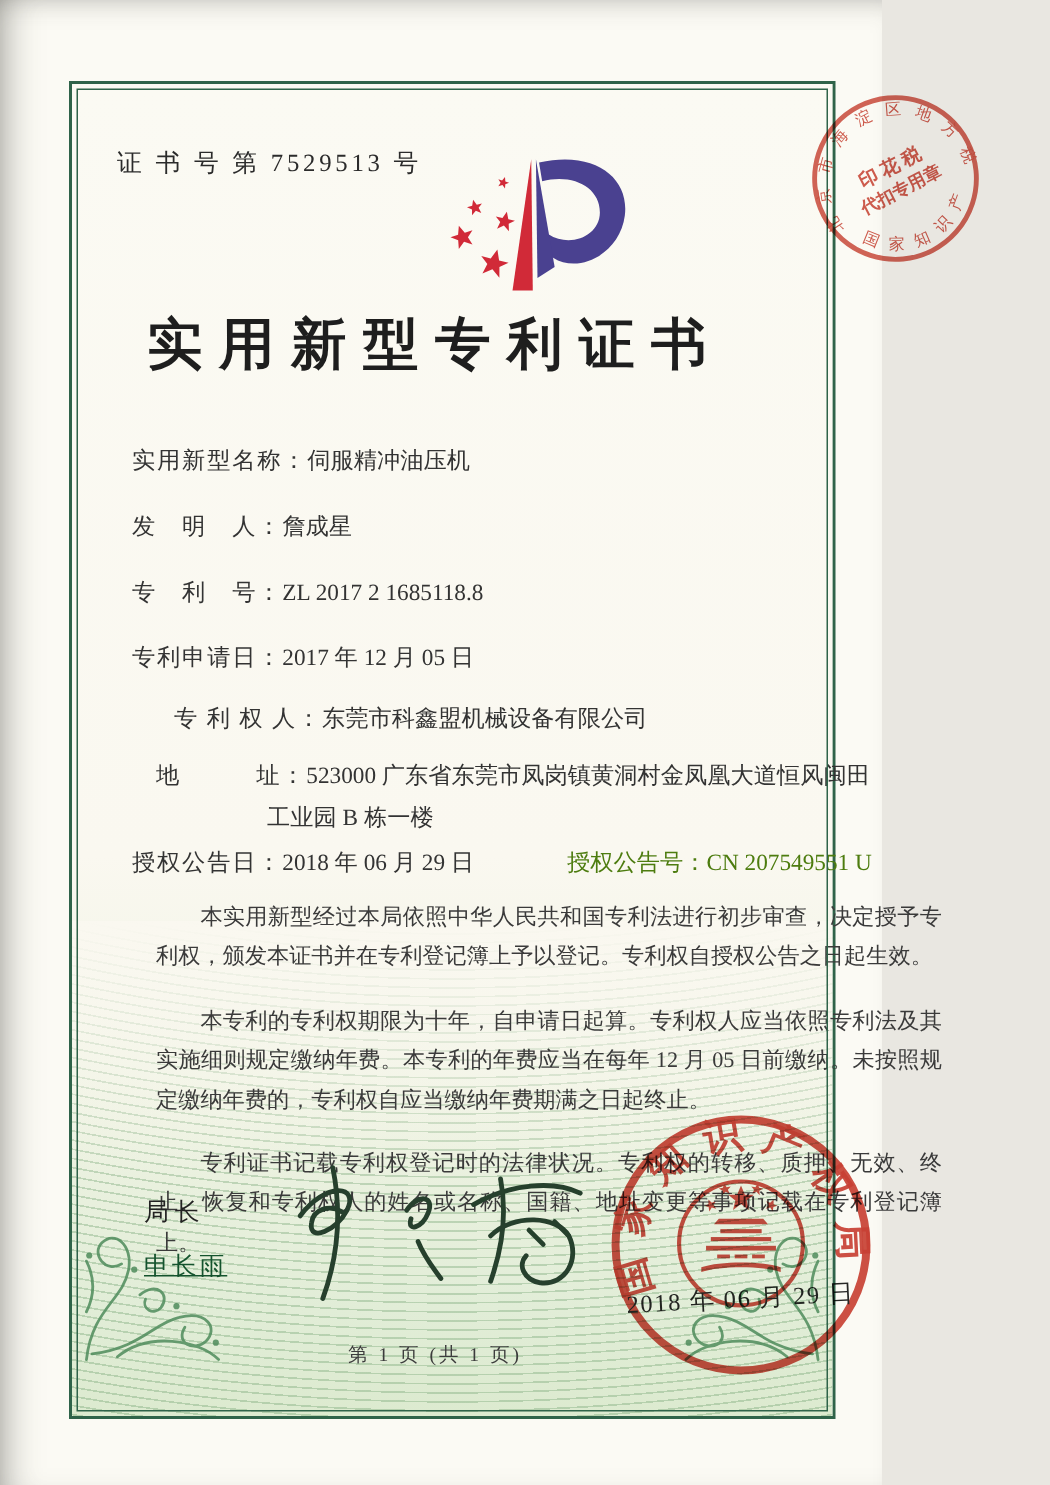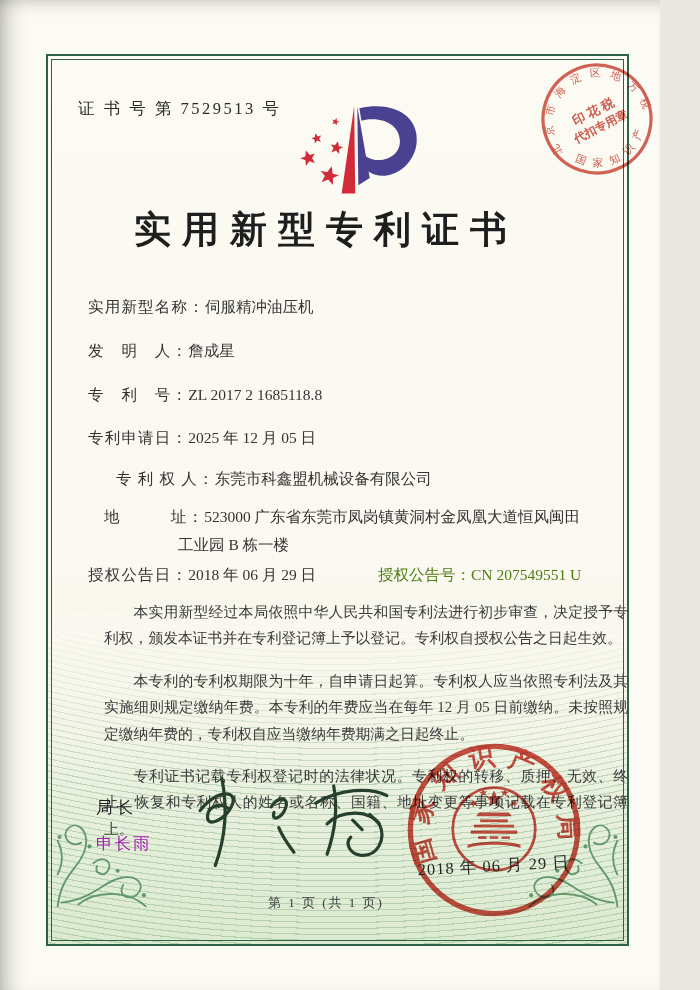--- a/index.html
+++ b/index.html
@@ -2,21 +2,21 @@
 <html><head>
 <meta charset="utf-8">
 <style>
   html,body{margin:0;padding:0;}
   body{
     width:700px;height:990px;overflow:hidden;
     background:#e9e7e1;
     font-family:"Liberation Serif","DejaVu Serif",serif;
   }
   .page{
-    position:relative;width:660px;height:990px;
+    position:relative;width:588px;height:990px;
     background:#fbfaf4;
     box-shadow:inset 20px 0 26px -20px rgba(60,60,55,.55), inset 0 14px 20px -16px rgba(60,60,55,.35);
   }
   
   .frame{
     position:absolute;left:46px;top:54px;right:31px;bottom:44px;
     border:2.5px solid #2f6349;
     overflow:hidden;
   }
   .frame::before{
@@ -50,21 +50,21 @@
   .row-filing{top:428px;} .row-patentee{top:469px;margin-left:28px;}  .row-addr{top:507px;margin-left:16px;}
   .addr-line2{position:absolute;left:178px;top:535px;font-size:15.5px;color:#333;z-index:3;}
   .row-grantdate{top:565px;}
   .row-grantno{position:absolute;left:378px;top:565px;font-size:15.5px;color:#4d7c0f;z-index:3;white-space:nowrap;}
   .paras{
     position:absolute;left:88px;top:583px;width:556px;z-index:3;
     font-size:14.8px;line-height:26.4px;color:#3a3a3a;text-align:justify;
   }
   .paras p{margin:16px;text-indent:2em;}
   .director-label{position:absolute;left:96px;top:797px;font-size:16.5px;letter-spacing:4px;color:#222;z-index:3;}
-  .director-name{position:absolute;left:96px;top:833px;font-size:16.5px;letter-spacing:2px;color:#a21caf;z-index:3;}
+  .director-name{position:absolute;left:96px;top:833px;font-size:16.5px;letter-spacing:2px;color:#14532d;z-index:3;text-decoration:underline;}
   .signature{position:absolute;left:183px;top:772px;z-index:3;}
   .footer{
     position:absolute;left:50px;right:58px;top:894px;text-align:center;
     font-size:13px;letter-spacing:2px;color:#3c3c3c;z-index:3;
   }
 
   
   .tax-seal{position:absolute;left:538px;top:60px;width:118px;height:118px;z-index:5;
     transform:rotate(-27deg);mix-blend-mode:multiply;opacity:.95;}
   .office-seal{position:absolute;left:404px;top:740px;width:180px;height:180px;z-index:5;
@@ -135,21 +135,21 @@
   <div class="field row-name">
     <span class="lbl">实用新型名称：</span><span>伺服精冲油压机</span>
   </div>
   <div class="field row-inventor">
     <span class="lbl">发　明　人：</span><span>詹成星</span>
   </div>
   <div class="field row-patno">
     <span class="lbl">专　利　号：</span><span>ZL 2017 2 1685118.8</span>
   </div>
   <div class="field row-filing">
-    <span class="lbl">专利申请日：</span><span>2025 年 12 月 05 日</span>
+    <span class="lbl">专利申请日：</span><span>2017 年 12 月 05 日</span>
   </div>
   <div class="field row-patentee">
     <span class="lbl">专 利 权 人：</span><span>东莞市科鑫盟机械设备有限公司</span>
   </div>
   <div class="field row-addr">
     <span class="lbl">地　　　址：</span><span>523000 广东省东莞市凤岗镇黄洞村金凤凰大道恒风闽田</span>
   </div>
   <div class="addr-line2">工业园 B 栋一楼</div>
   <div class="field row-grantdate">
     <span class="lbl">授权公告日：</span><span>2018 年 06 月 29 日</span>

